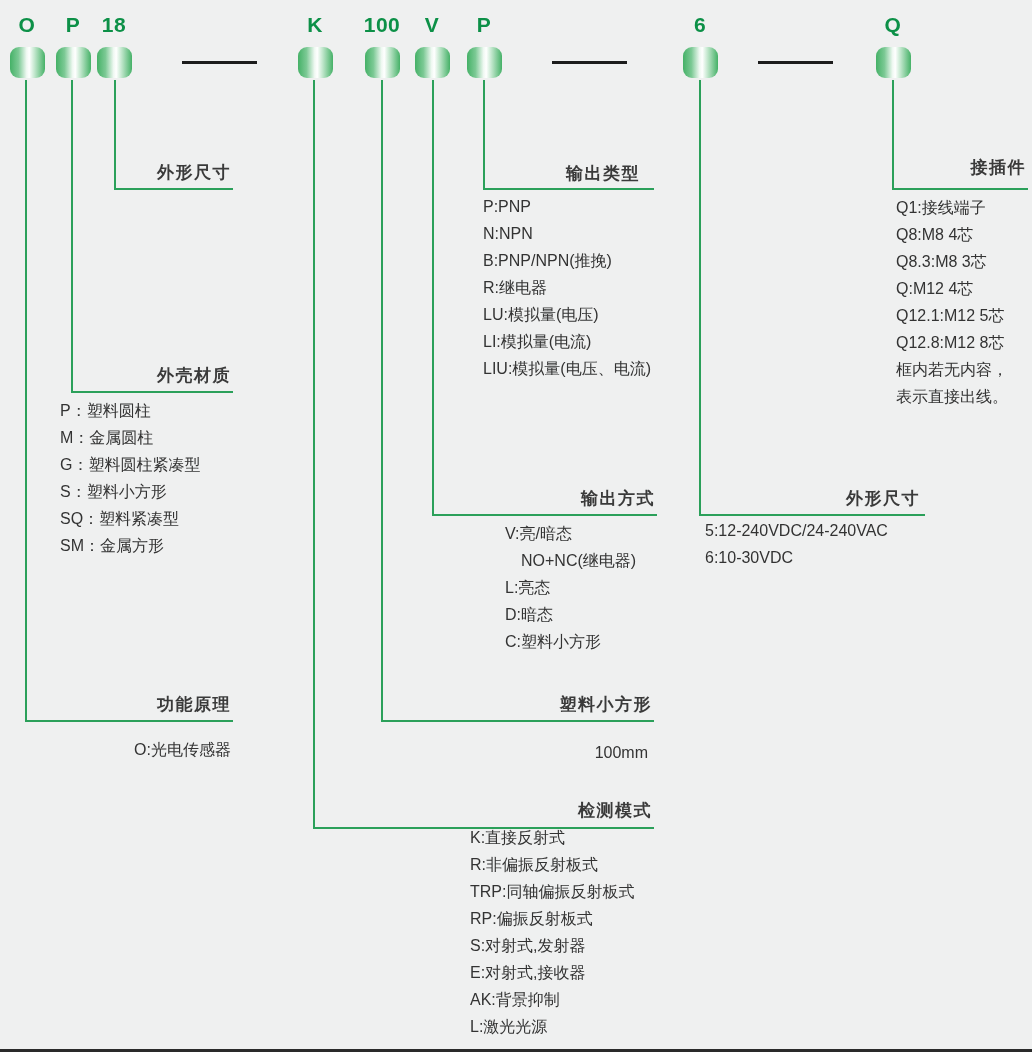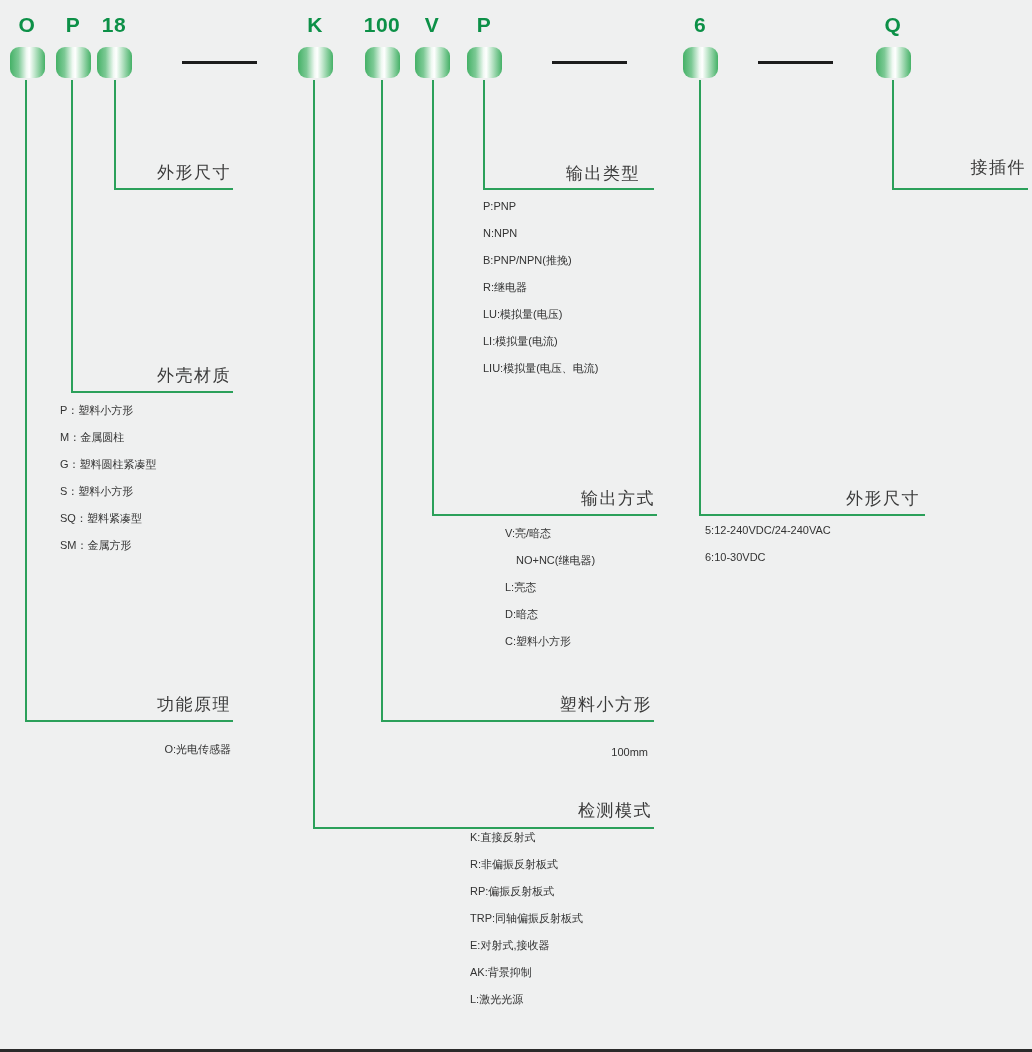--- a/index.html
+++ b/index.html
@@ -40,28 +40,28 @@
     position:absolute;top:61px;height:3px;width:75px;
     background:#1c1c1c;
   }
   .conn{
     position:absolute;
     border-left:2px solid var(--line-green);
     border-bottom:2px solid var(--line-green);
   }
   .sec-title{
     position:absolute;
-    font-size:17px;font-weight:normal;
+    font-size:17px;font-weight:bold;
     color:var(--text-dark);
     letter-spacing:1.5px;
     white-space:nowrap;
   }
   .sec-list{
     position:absolute;
-    font-size:11px;line-height:27px;
+    font-size:16px;line-height:27px;
     color:var(--list-text);
     white-space:nowrap;
   }
   .sec-list.align-right{text-align:right;margin-top:14px;}
   .bottom-rule{
     position:absolute;left:0;top:1049px;width:1032px;height:3px;
     background:#2a2a2a;
   }
 </style>
 </head>
@@ -107,35 +107,36 @@
   <div class="sec-title" style="right:801px;top:364px">外壳材质</div>
   <div class="sec-title" style="right:801px;top:693px">功能原理</div>
   <div class="sec-title" style="right:380px;top:799px">检测模式</div>
   <div class="sec-title" style="right:380px;top:693px">塑料小方形</div>
   <div class="sec-title" style="right:377px;top:487px">输出方式</div>
   <div class="sec-title" style="right:392px;top:162px">输出类型</div>
   <div class="sec-title" style="right:112px;top:487px">外形尺寸</div>
   <div class="sec-title" style="right:6px;  top:156px">接插件</div>
 
   <div class="sec-list" style="left:60px;top:397px">
-      <div>P：塑料小方形</div>
+      <div>P：塑料圆柱</div>
       <div>M：金属圆柱</div>
       <div>G：塑料圆柱紧凑型</div>
       <div>S：塑料小方形</div>
       <div>SQ：塑料紧凑型</div>
       <div>SM：金属方形</div>
     </div>
   <div class="sec-list align-right" style="right:801px;top:722px">
       <div>O:光电传感器</div>
     </div>
   <div class="sec-list" style="left:470px;top:824px">
       <div>K:直接反射式</div>
       <div>R:非偏振反射板式</div>
+      <div>TRP:同轴偏振反射板式</div>
       <div>RP:偏振反射板式</div>
-      <div>TRP:同轴偏振反射板式</div>
+      <div>S:对射式,发射器</div>
       <div>E:对射式,接收器</div>
       <div>AK:背景抑制</div>
       <div>L:激光光源</div>
     </div>
   <div class="sec-list align-right" style="right:384px;top:725px">
       <div>100mm</div>
     </div>
   <div class="sec-list" style="left:505px;top:520px">
       <div>V:亮/暗态</div>
       <div>　NO+NC(继电器)</div>
@@ -149,15 +150,25 @@
       <div>B:PNP/NPN(推挽)</div>
       <div>R:继电器</div>
       <div>LU:模拟量(电压)</div>
       <div>LI:模拟量(电流)</div>
       <div>LIU:模拟量(电压、电流)</div>
     </div>
   <div class="sec-list" style="left:705px;top:517px">
       <div>5:12-240VDC/24-240VAC</div>
       <div>6:10-30VDC</div>
     </div>
+  <div class="sec-list" style="left:896px;top:194px">
+      <div>Q1:接线端子</div>
+      <div>Q8:M8 4芯</div>
+      <div>Q8.3:M8 3芯</div>
+      <div>Q:M12 4芯</div>
+      <div>Q12.1:M12 5芯</div>
+      <div>Q12.8:M12 8芯</div>
+      <div>框内若无内容，</div>
+      <div>表示直接出线。</div>
+    </div>
 
   <div class="bottom-rule"></div>
 </div>
 
 </body></html>

